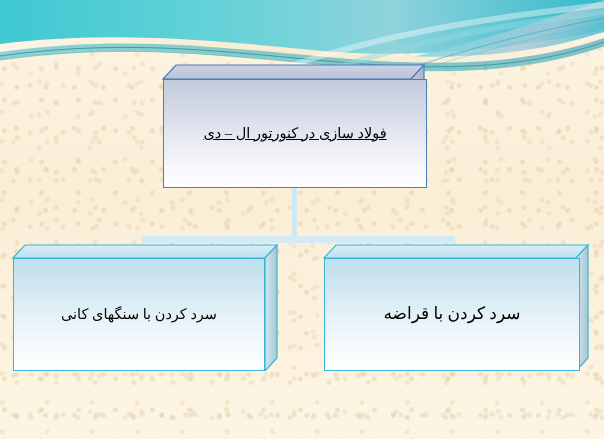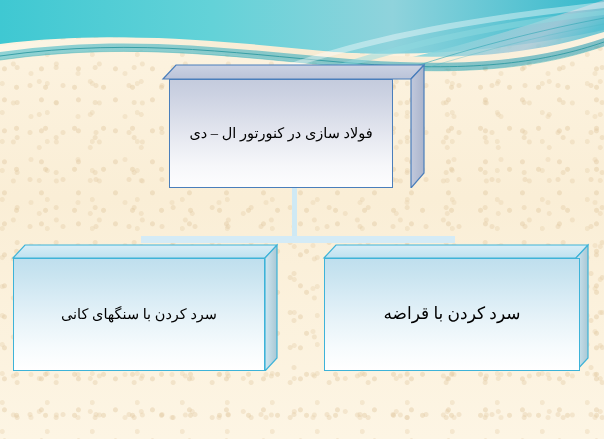--- a/index.html
+++ b/index.html
@@ -103,27 +103,28 @@
 
   
   #box-top {
     left: 155px;
     top: 63px;
     width: 272px;
     height: 125px;
   }
   #box-top .face-front {
     top: 16px;
-    left: 14px;
-    width: 224px;
+    left: 8px;
+    width: 264px;
     height: 109px;
     border: 1.4px solid #4a7ebb;
     background: linear-gradient(180deg,
         #c4cbdd 0%, #ccd2e2 14%, #d9dde9 34%,
         #e9ebf2 58%, #f6f7fa 80%, #fdfdfe 100%);
+    text-decoration: underline;
   }
   #box-top .box-label {
     font-size: 14.5px;
   }
 
   
   #box-left {
     left: 6px;
     top: 243px;
     width: 272px;

